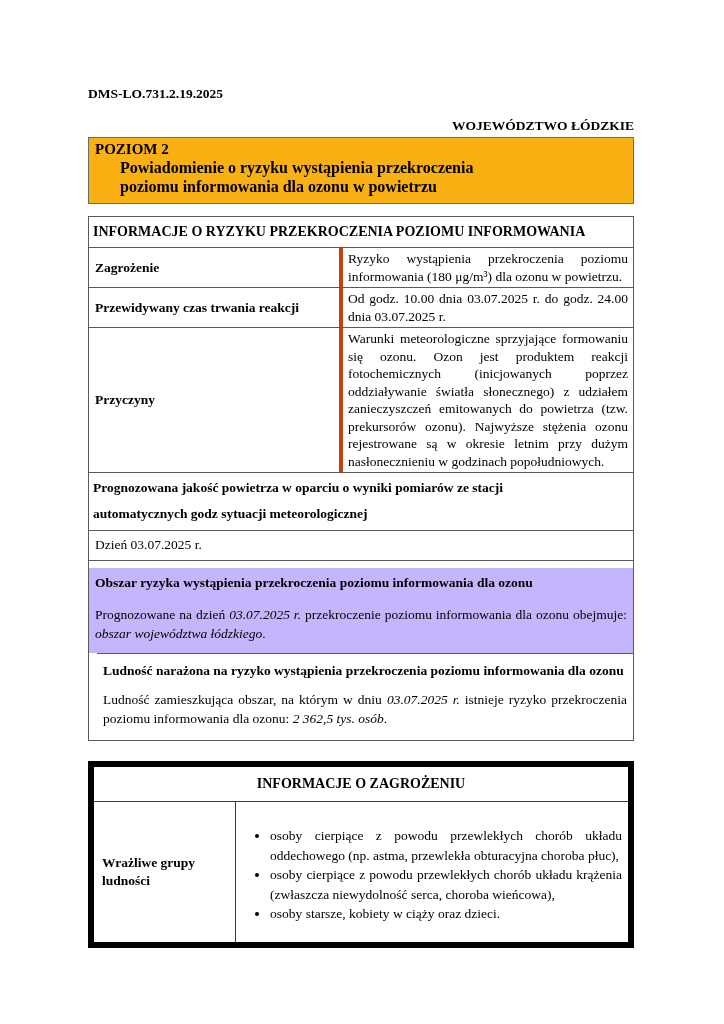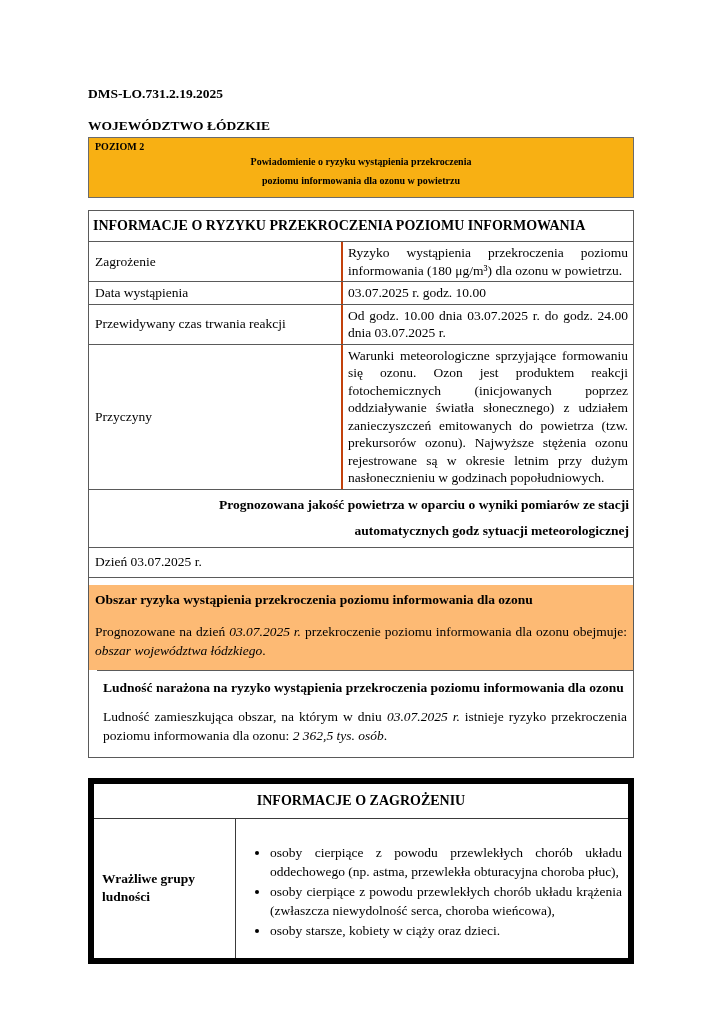--- a/index.html
+++ b/index.html
@@ -16,42 +16,43 @@
     padding: 86px 90px 0 88px;
   }
   .content { width: 546px; }
 
   .doc-number {
     font-weight: bold;
     font-size: 13.5px;
     margin-bottom: 16px;
   }
   .region-title {
-    text-align: left;
+    text-align: right;
     font-weight: bold;
     font-size: 13.5px;
     margin-bottom: 3px;
   }
 
   
   .banner {
     background: #F8B013;
     border: 1px solid #6b6b6b;
     padding: 3px 0 7px 0;
   }
   .banner-level {
     font-weight: bold;
-    font-size: 10px;
+    font-size: 15px;
     padding-left: 6px;
   }
   .banner-title {
-    text-align: center;
-    font-weight: bold;
-    font-size: 10px;
-    line-height: 19px;
+    text-align: left;
+    font-weight: bold;
+    font-size: 16px;
+    line-height: 19px;
+    margin-left: 31px;
   }
 
   
   .table1 {
     margin-top: 12px;
     border: 1px solid #5a5a5a;
     font-size: 13.5px;
   }
   .t1-header {
     text-align: left;
@@ -59,48 +60,48 @@
     font-size: 14px;
     padding: 7px 4px;
   }
   .t1-row {
     display: flex;
     border-top: 1px solid #5a5a5a;
     align-items: stretch;
   }
   .t1-label {
     flex: 0 0 254px;
-    border-right: 2px solid #c2410c;
-    font-weight: normal;
+    border-right: 4px solid #c2410c;
+    font-weight: bold;
     padding: 2px 6px;
     display: flex;
     align-items: center;
   }
   .t1-value {
     flex: 1 1 auto;
     padding: 2px 5px;
     text-align: justify;
     line-height: 17.5px;
   }
   .t1-forecast {
     border-top: 1px solid #5a5a5a;
-    text-align: right;
+    text-align: left;
     font-weight: bold;
     padding: 6px 4px 8px 4px;
   }
   .t1-forecast .fline { line-height: 17px; }
   .t1-forecast .fline + .fline { margin-top: 9px; }
   .t1-day {
     border-top: 1px solid #5a5a5a;
     border-bottom: 1px solid #5a5a5a;
     font-weight: normal;
     padding: 6px 6px 7px 6px;
   }
   .t1-orange {
-    background: #fdba74;
+    background: #c4b5fd;
     margin: 7px 0 0 0;
     padding: 6px 6px 10px 6px;
   }
   .orange-title {
     font-weight: bold;
     line-height: 17px;
   }
   .orange-text {
     margin-top: 14px;
     text-align: justify;
@@ -177,24 +178,20 @@
     </div>
 
     <div class="table1">
       <div class="t1-header">INFORMACJE O RYZYKU PRZEKROCZENIA POZIOMU INFORMOWANIA</div>
 
       <div class="t1-row">
         <div class="t1-label">Zagrożenie</div>
         <div class="t1-value">Ryzyko wystąpienia przekroczenia poziomu informowania (180 μg/m³) dla ozonu w powietrzu.</div>
       </div>
 
-      <div class="t1-row">
-        <div class="t1-label">Data wystąpienia</div>
-        <div class="t1-value">03.07.2025 r. godz. 10.00</div>
-      </div>
 
       <div class="t1-row">
         <div class="t1-label">Przewidywany czas trwania reakcji</div>
         <div class="t1-value">Od godz. 10.00 dnia 03.07.2025 r. do godz. 24.00 dnia 03.07.2025 r.</div>
       </div>
 
       <div class="t1-row">
         <div class="t1-label">Przyczyny</div>
         <div class="t1-value">Warunki meteorologiczne sprzyjające formowaniu się ozonu. Ozon jest produktem reakcji fotochemicznych (inicjowanych poprzez oddziaływanie światła słonecznego) z udziałem zanieczyszczeń emitowanych do powietrza (tzw. prekursorów ozonu). Najwyższe stężenia ozonu rejestrowane są w okresie letnim przy dużym nasłonecznieniu w godzinach popołudniowych.</div>
       </div>

